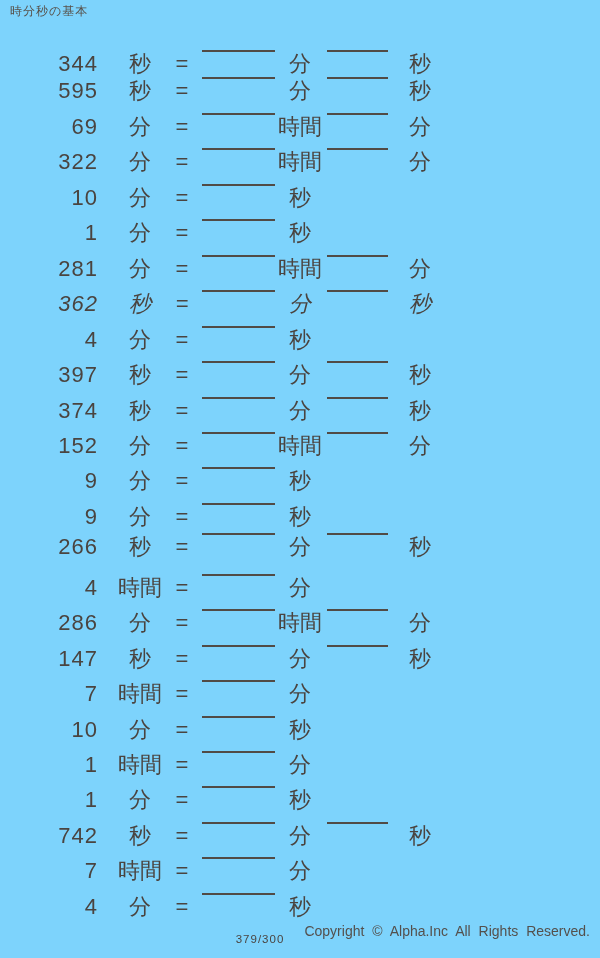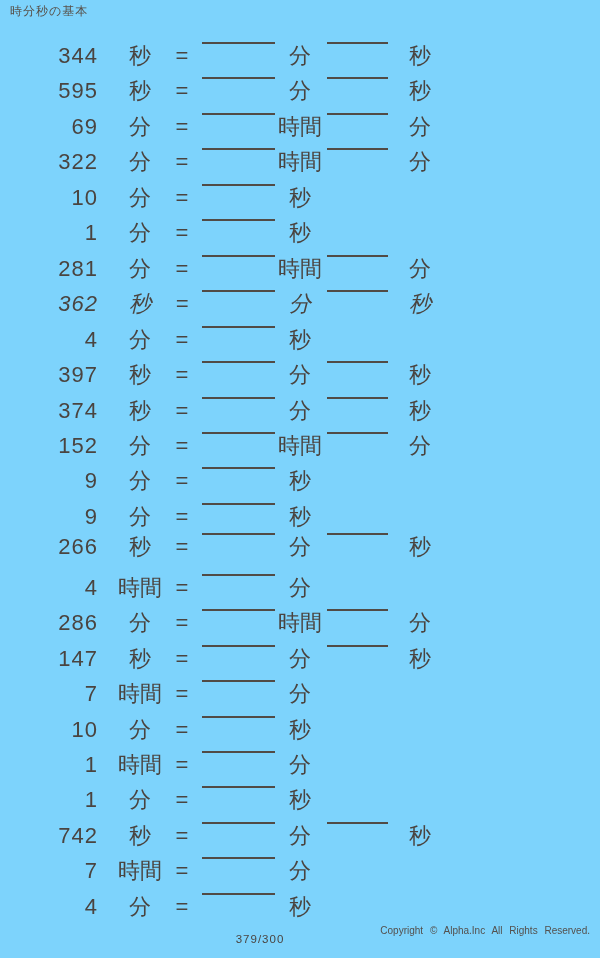--- a/index.html
+++ b/index.html
@@ -27,33 +27,33 @@
   .u3{left:387px;width:66px;text-align:center;}
   .blank{position:absolute;top:27px;height:2px;background:#514b46;}
   .b1{left:202px;width:73px;}
   .b2{left:327px;width:61px;}
   .page-number{
     position:absolute;left:225px;top:933px;width:70px;
     text-align:center;font-size:11.5px;letter-spacing:1px;color:#4a4440;
   }
   .copyright{
     position:absolute;right:10px;top:925px;width:320px;
-    text-align:right;font-size:10px;line-height:12.5px;color:#54504d;
+    text-align:right;font-size:14px;line-height:12.5px;color:#54504d;
   }
   .copyright .line1{word-spacing:4px;}
 </style>
 </head>
 <body>
 
 <div class="page">
 
   <div class="sheet-title">時分秒の基本</div>
 
   <div class="problem-list" id="problem-list">
-      <div class="row" style="top: 42px;">
+      <div class="row" style="top: 50px;">
     <span class="num">344</span>
     <span class="u1">秒</span>
     <span class="eq">=</span>
     <span class="blank b1"></span>
     <span class="u2">分</span>
     <span class="blank b2"></span>
     <span class="u3">秒</span>
   </div>
       <div class="row" style="top: 77.45px;">
     <span class="num">595</span>

